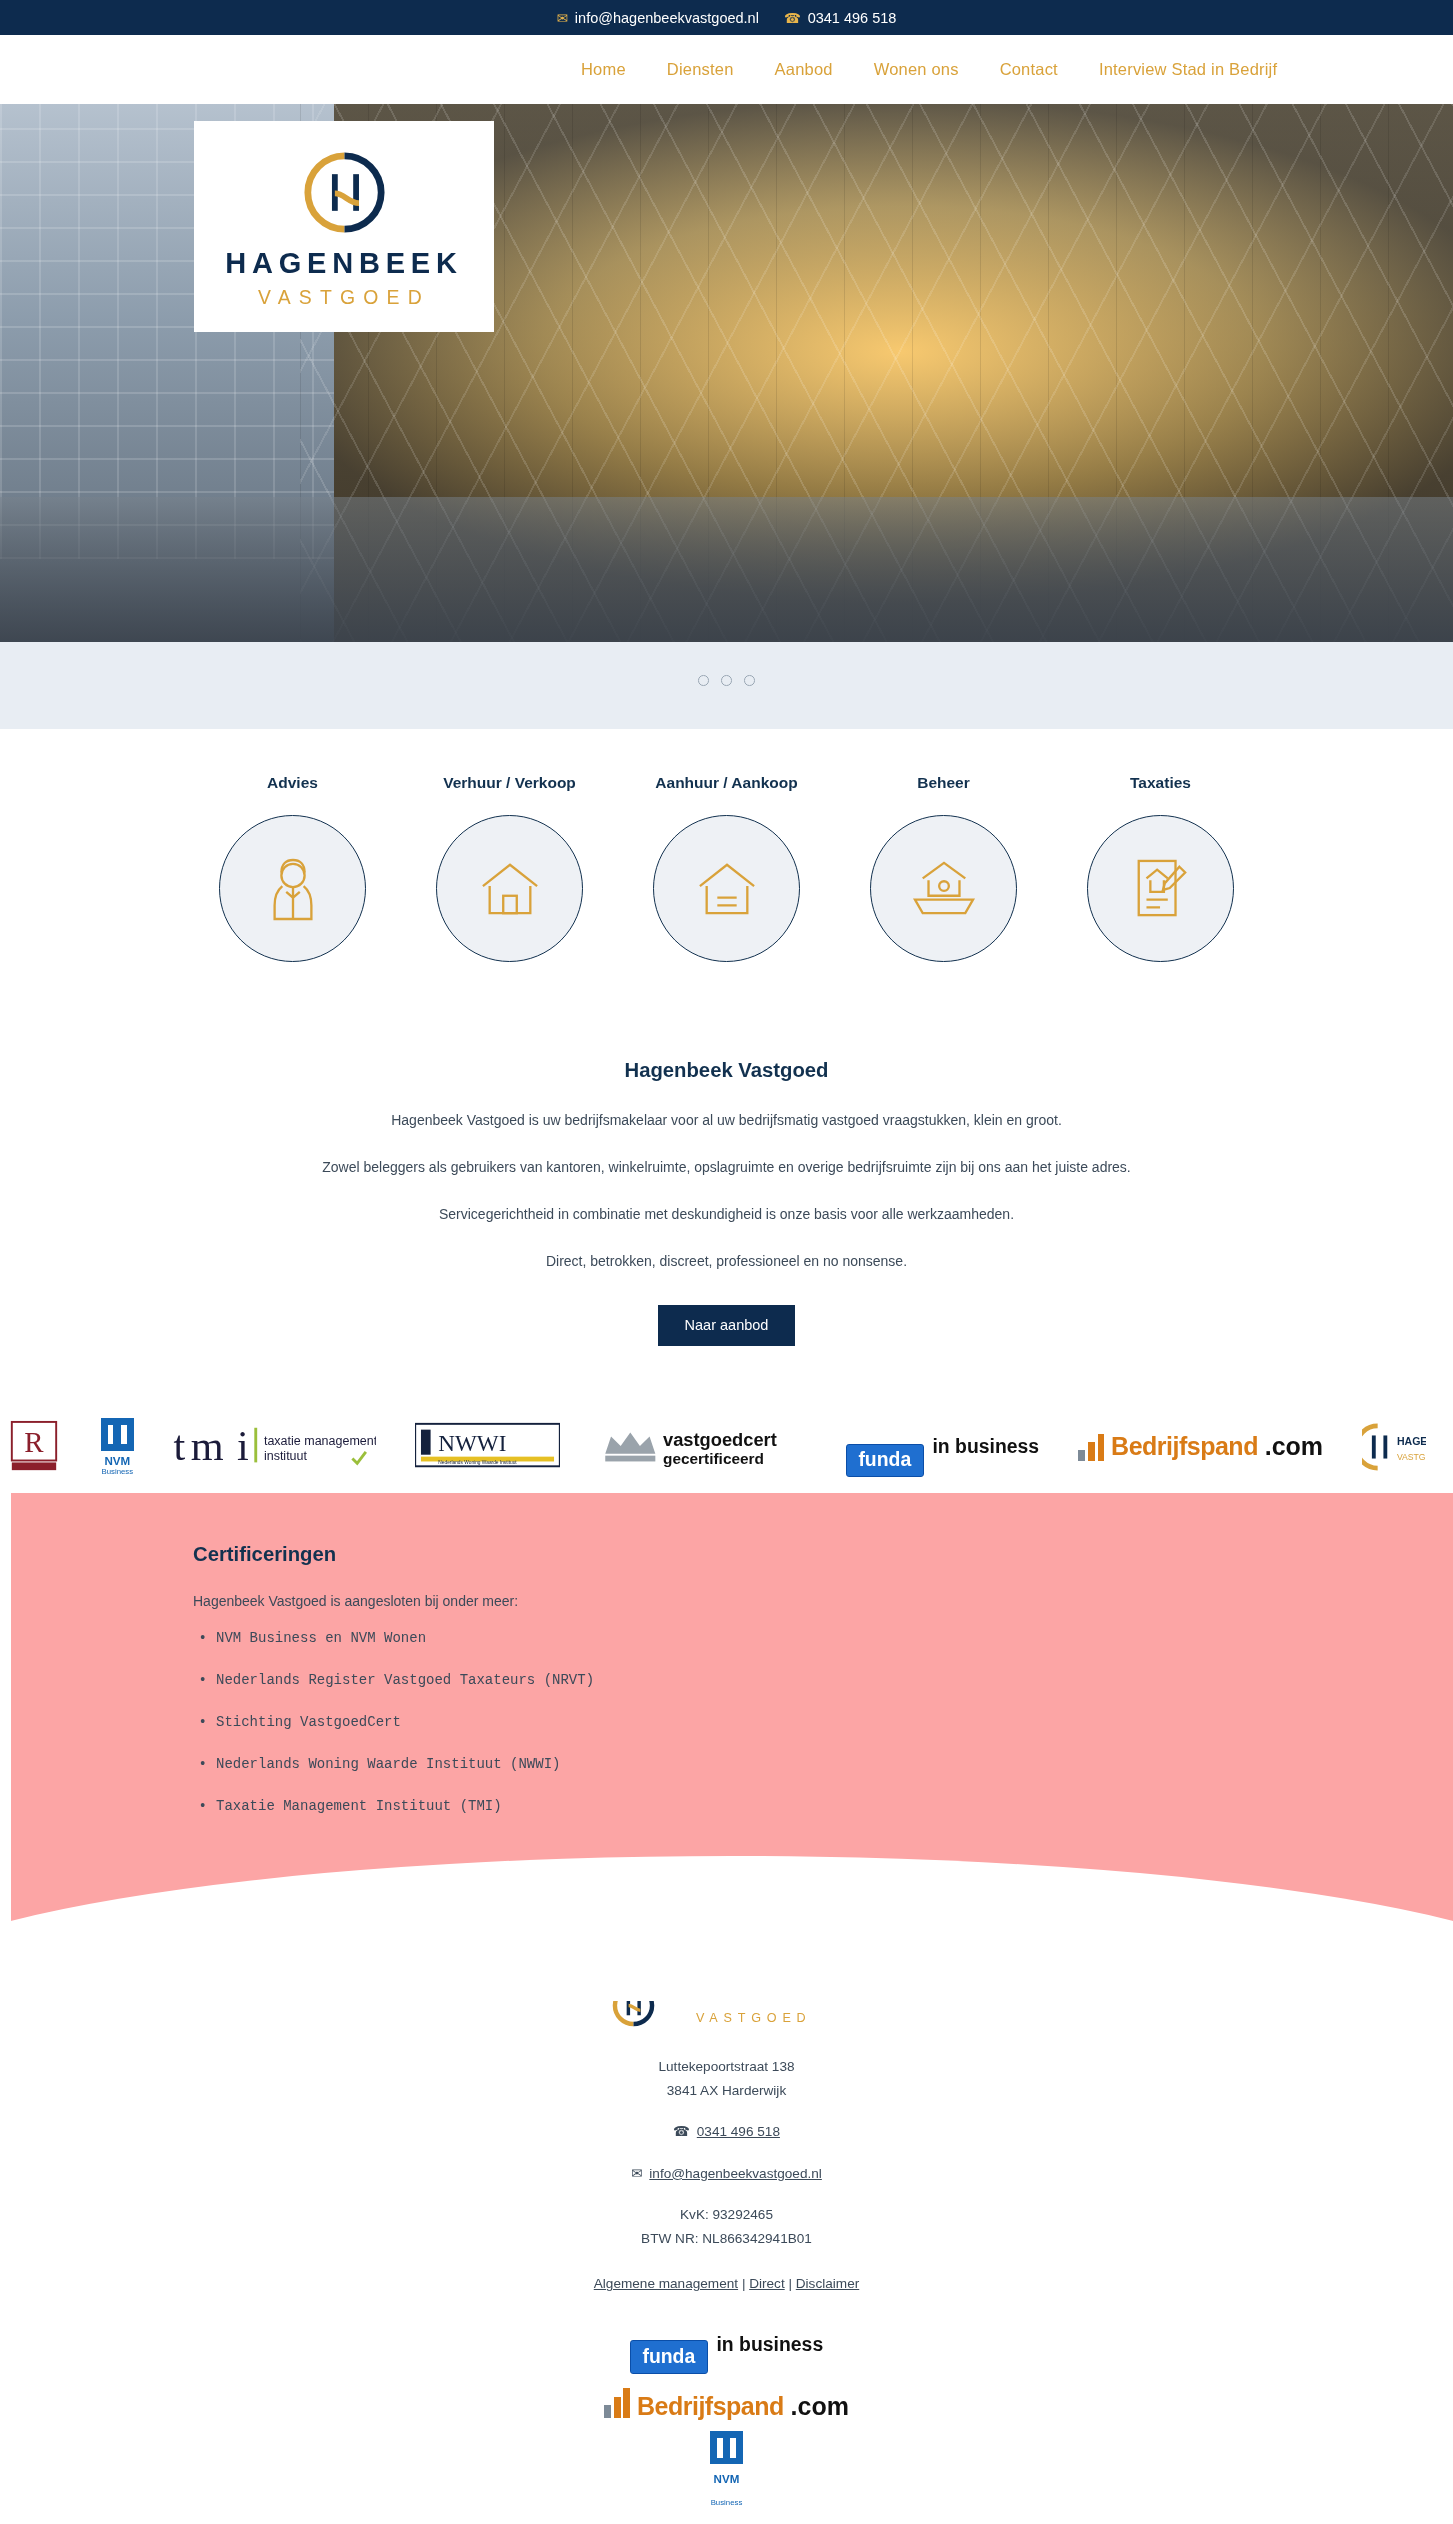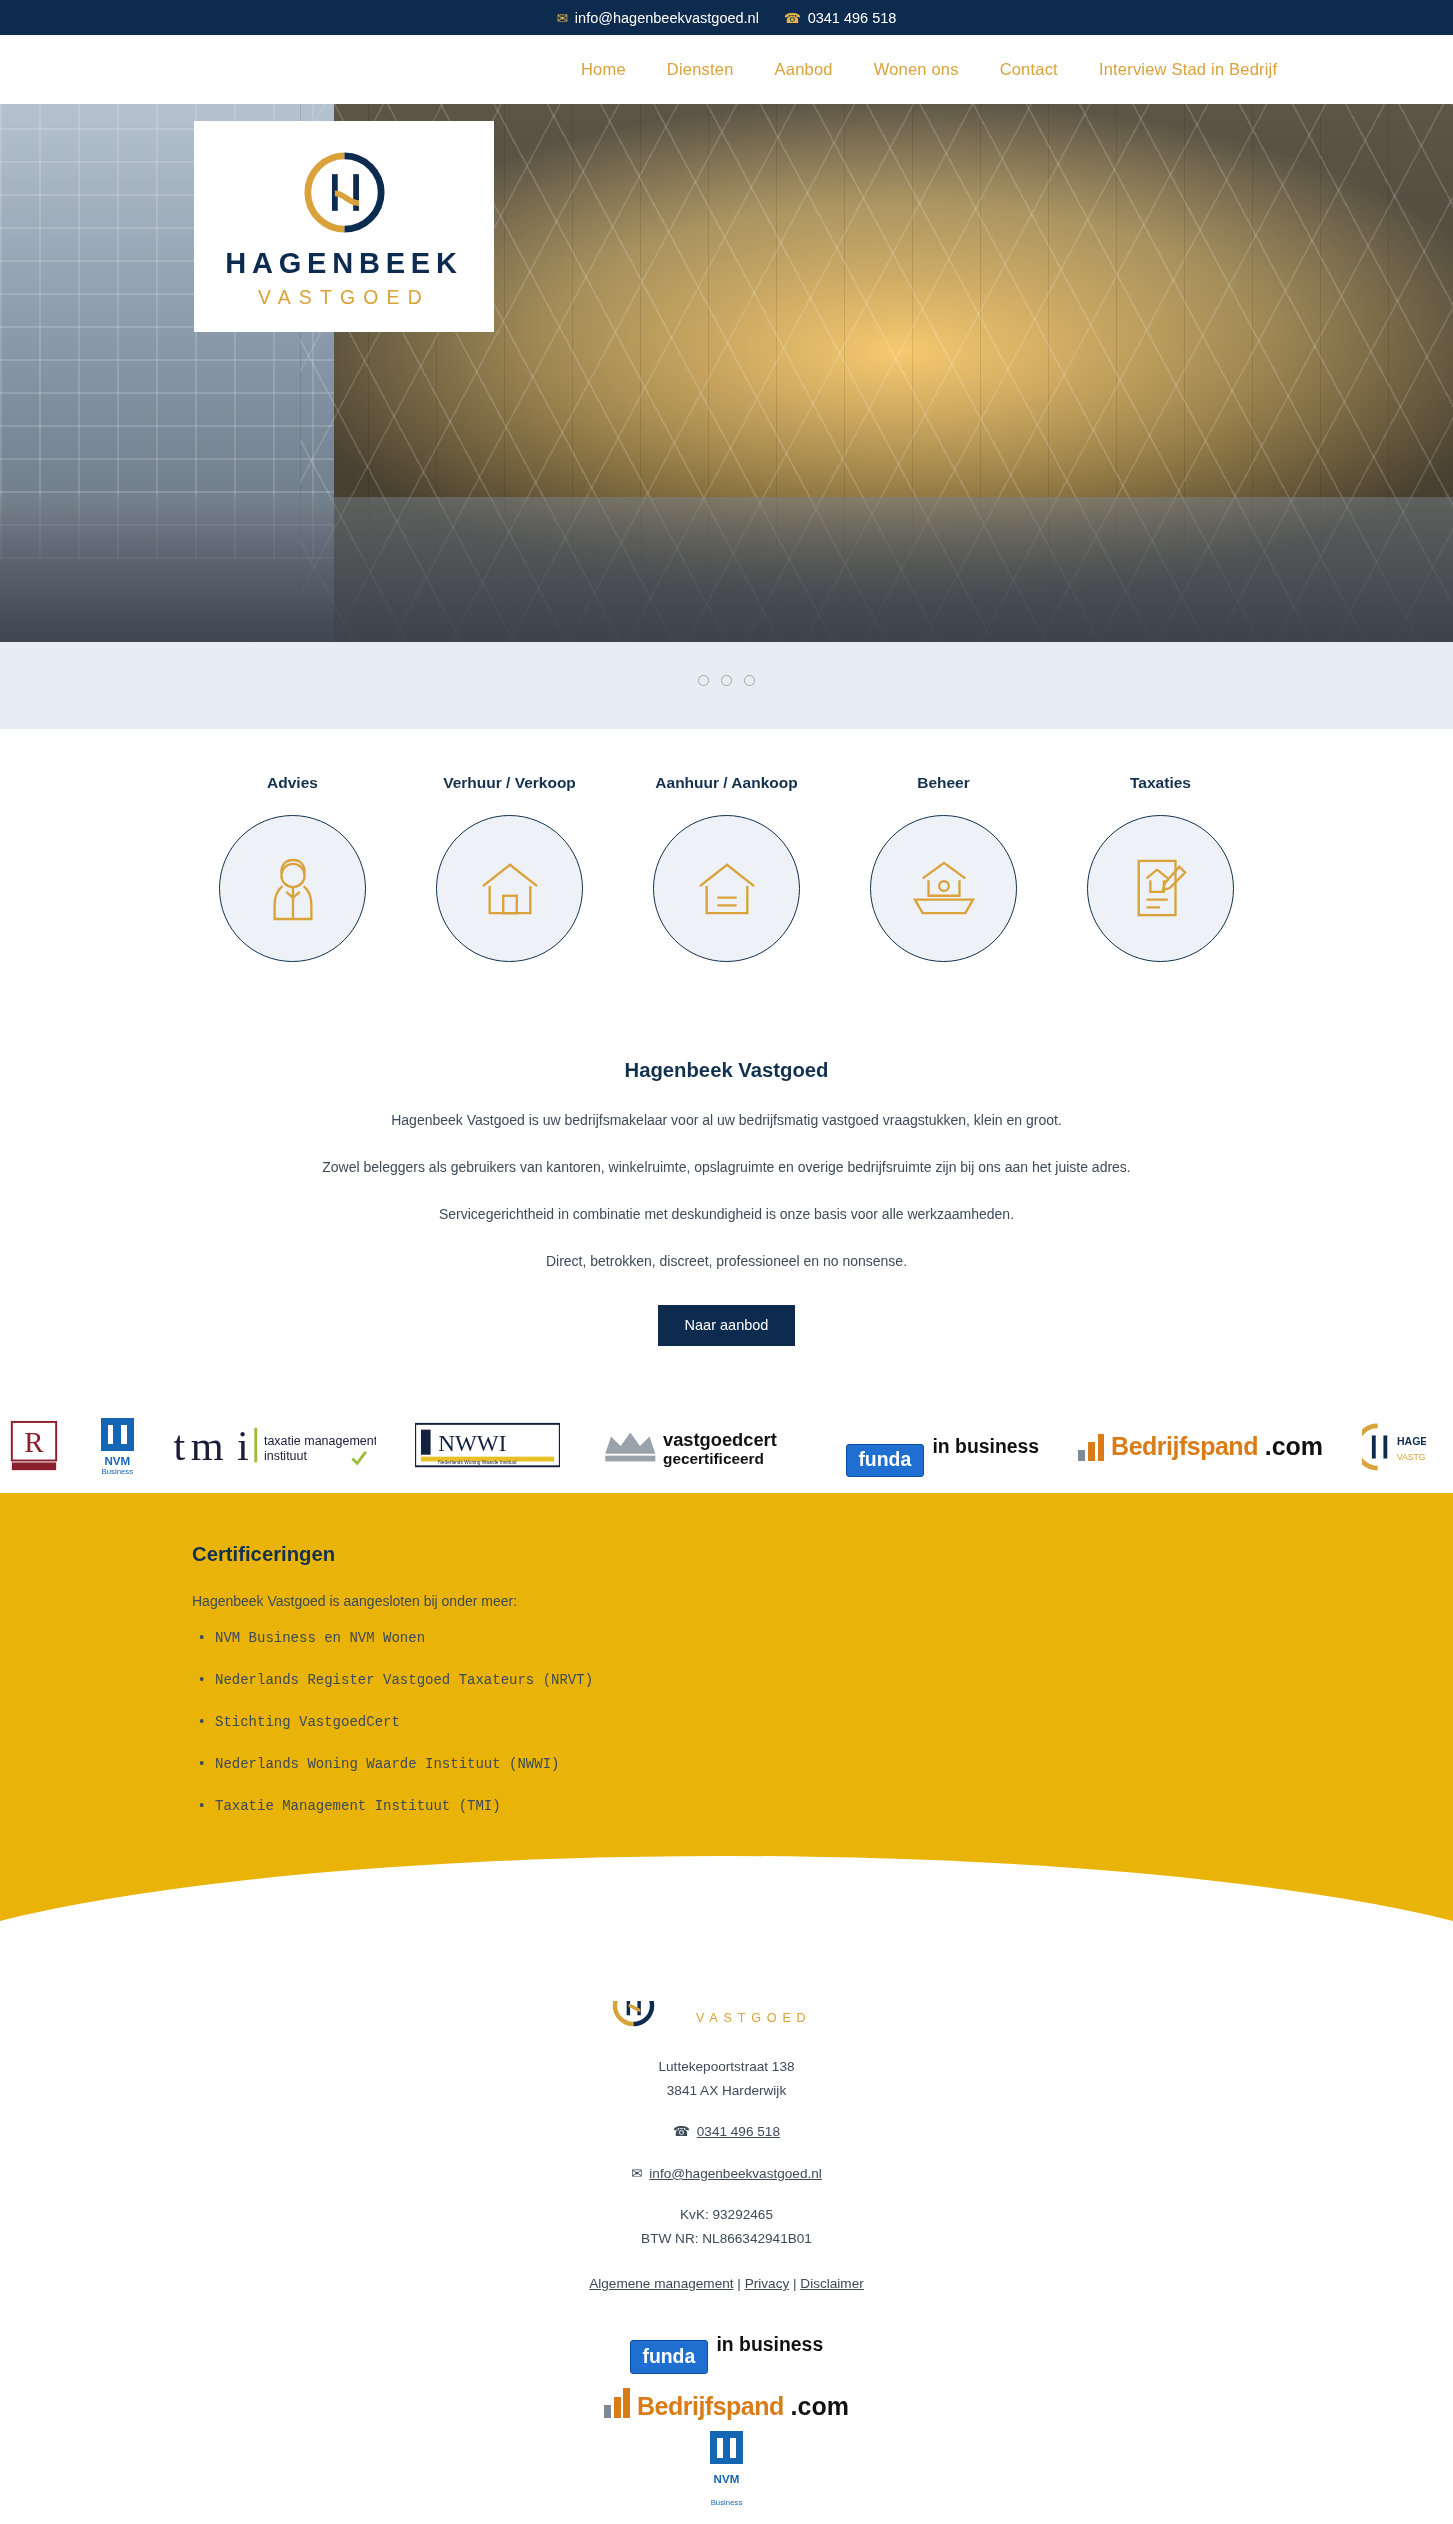--- a/index.html
+++ b/index.html
@@ -205,23 +205,24 @@
   .logostrip .lg {
     flex: 0 0 auto;
     height: 54px;
     display: flex;
     align-items: center;
     gap: 7.8px;
   }
 
   
   .cert {
-    background: #eab308;
-    padding: 50px 10px 93px;
+    background: #fca5a5;
+    padding: 50px 0 93px;
     position: relative;
+    margin-left: 11px;
   }
   .cert-inner { padding-left: 182px; }
   .cert h3 {
     font-size: 20.3px;
     color: #12314f;
     margin-bottom: 27px;
   }
   .cert p { font-size: 14px; color: #3c4a59; margin-bottom: 21px; }
   .cert ul { list-style: none; }
   .cert li {
@@ -575,21 +576,21 @@
     </div>
 
     <div class="blk">
       <span class="line">KvK: 93292465</span>
       <span class="line">BTW NR: NL866342941B01</span>
     </div>
 
     <div class="links">
       <a href="#">Algemene management</a>
       <span>|</span>
-      <a href="#">Privacy</a>
+      <a href="#">Direct</a>
       <span>|</span>
       <a href="#">Disclaimer</a>
     </div>
 
     <div class="footer-brands">
       <span class="funda">
         <span class="tag">funda</span>
         <span class="ib">in business</span>
       </span>
 

